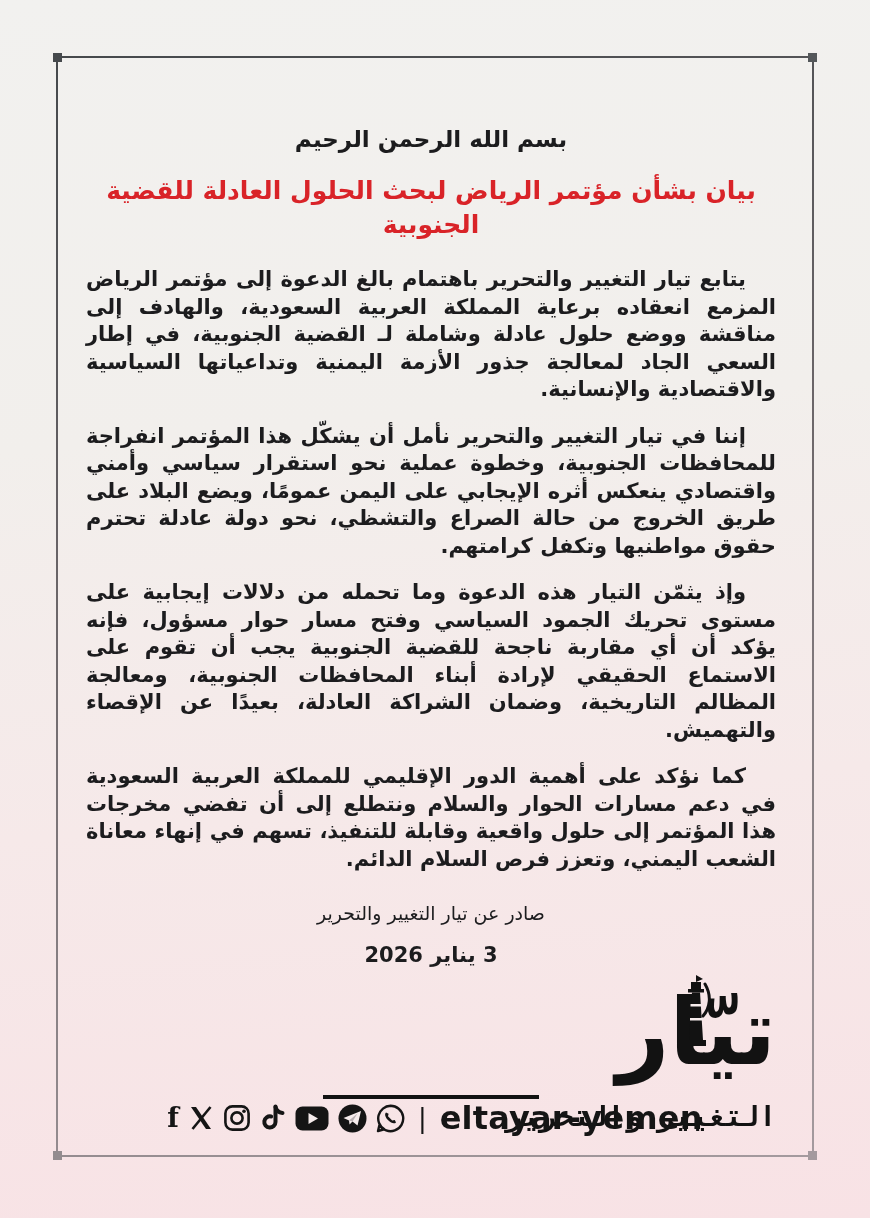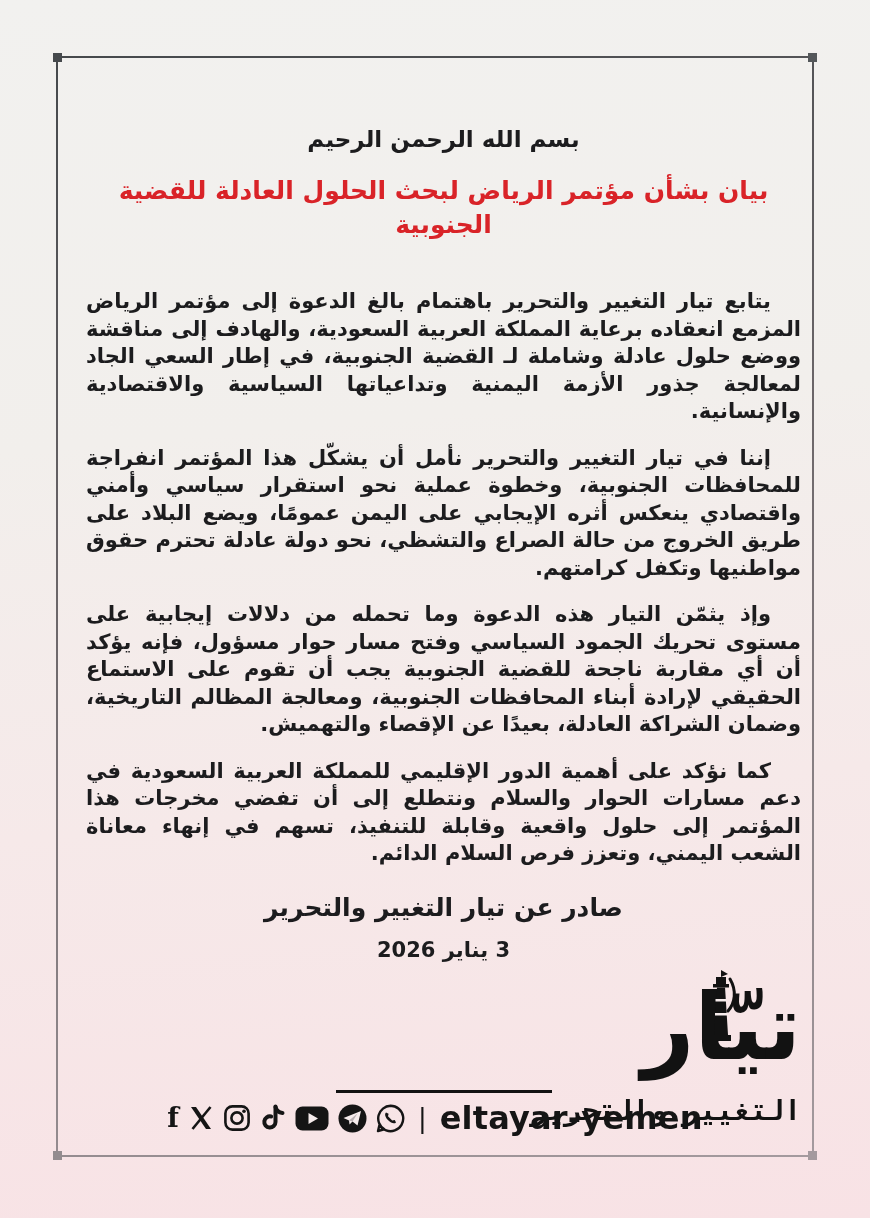--- a/index.html
+++ b/index.html
@@ -18,21 +18,21 @@
     border-image:linear-gradient(165deg,#46494c 0%,#6e686b 45%,#a49a9e 100%) 1;
     box-sizing:border-box;
   }
   .corner{position:absolute;width:9px;height:9px;}
   .corner.tl{left:-5px;top:-5px;background:#46494c;}
   .corner.tr{right:-5px;top:-5px;background:#54575a;}
   .corner.bl{left:-5px;bottom:-5px;background:#938c8f;}
   .corner.br{right:-5px;bottom:-5px;background:#a49a9e;}
   .inner{
     position:absolute;inset:0;
-    padding:66px 11px 0 28px;
+    padding:66px 36px 0 28px;
     direction:rtl;
     color:#1c1c1e;
     box-sizing:border-box;
   }
   .basmala{
     text-align:center;
     font-size:23px;font-weight:700;line-height:30px;
   }
   .title{
     margin-top:20px;
@@ -41,25 +41,25 @@
     font-size:25px;font-weight:900;line-height:34px;
     letter-spacing:-0.2px;
   }
   .para{
     margin:0;
     margin-top:19px;
     font-size:21px;font-weight:700;line-height:27.5px;
     text-align:justify;
     text-indent:30px;
   }
-  .para:first-of-type{margin-top:46px;}
+  .para:first-of-type{margin-top:24px;}
   .issued{
     margin-top:26px;
     text-align:center;
-    font-size:25px;font-weight:700;line-height:28px;
+    font-size:19px;font-weight:400;line-height:28px;
   }
   .date{
     text-align:center;
     font-size:21px;font-weight:700;line-height:28px;
     margin-top:14px;
   }
   .logo{
     margin-top:4px;
     text-align:right;
     position:relative;

